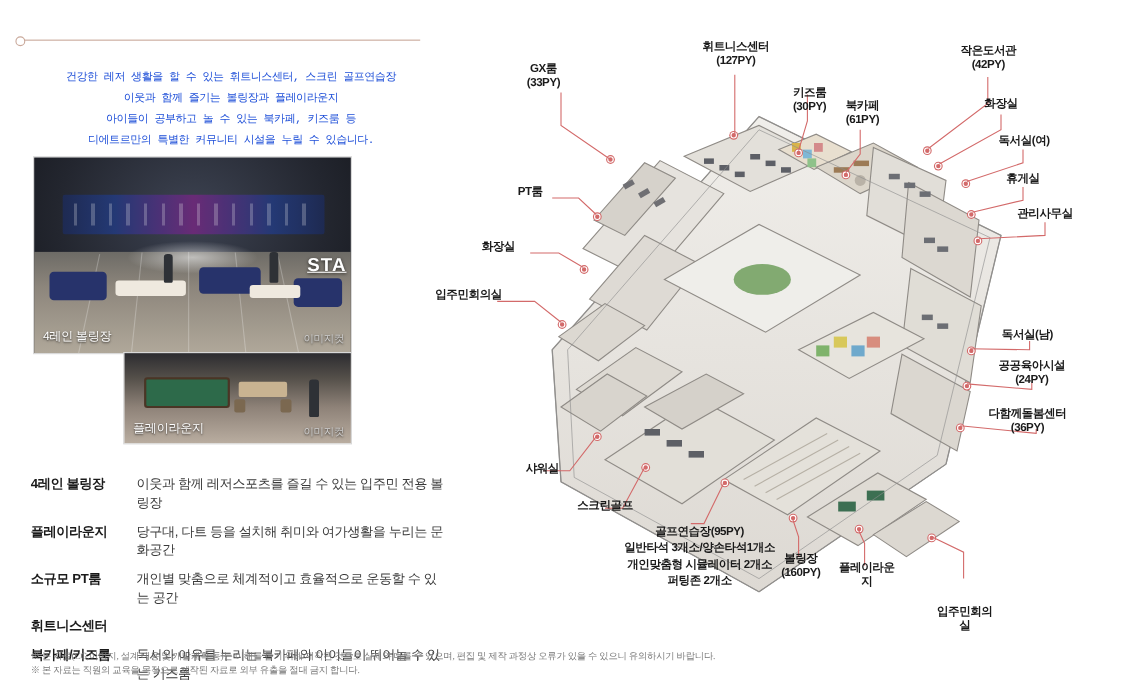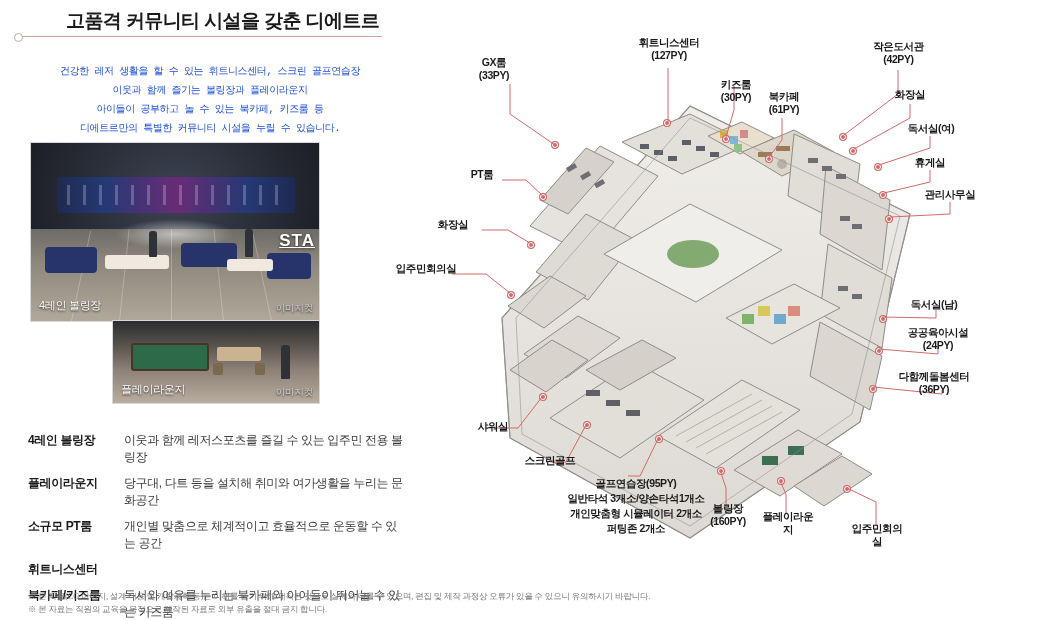--- a/index.html
+++ b/index.html
@@ -145,23 +145,20 @@
     position:absolute; width:6px; height:6px; border-radius:50%;
     background:#d36a6a; border:1px solid #ffffff;
     box-shadow:0 0 0 1px #d36a6a;
   }
 </style>
 </head>
 <body>
 
 <div class="left-col">
 
-  <div class="title-wrap">
-    <div class="title">고품격 커뮤니티 시설을 갖춘 디에트르</div>
-  </div>
   <div class="title-rule"></div>
 
   <div class="lead">
     <div>건강한 레저 생활을 할 수 있는 휘트니스센터, 스크린 골프연습장</div>
     <div>이웃과 함께 즐기는 볼링장과 플레이라운지</div>
     <div>아이들이 공부하고 놀 수 있는 북카페, 키즈룸 등</div>
     <div>디에트르만의 특별한 커뮤니티 시설을 누릴 수 있습니다.</div>
   </div>
 
   <div class="img-stack">
@@ -428,15 +425,15 @@
   <div class="lbl" style="left:30px;top:200px;width:66px;">화장실</div>
   <div class="lbl" style="left:-18px;top:244px;width:108px;">입주민회의실</div>
   <div class="lbl" style="left:498px;top:280px;width:92px;">독서실(남)</div>
   <div class="lbl multi" style="left:490px;top:308px;width:116px;">공공육아시설<br>(24PY)</div>
   <div class="lbl multi" style="left:478px;top:352px;width:132px;">다함께돌봄센터<br>(36PY)</div>
   <div class="lbl" style="left:70px;top:402px;width:66px;">샤워실</div>
   <div class="lbl" style="left:110px;top:436px;width:100px;">스크린골프</div>
   <div class="lbl multi" style="left:142px;top:458px;width:208px;line-height:15px;">골프연습장(95PY)<br>일반타석 3개소/양손타석1개소<br>개인맞춤형 시뮬레이터 2개소<br>퍼팅존 2개소</div>
   <div class="lbl multi" style="left:300px;top:484px;width:76px;">볼링장<br>(160PY)</div>
   <div class="lbl multi" style="left:360px;top:492px;width:76px;">플레이라운<br>지</div>
-  <div class="lbl multi" style="left:444px;top:504px;width:86px;font-family:Liberation Serif, serif;">입주민회의<br>실</div>
+  <div class="lbl multi" style="left:444px;top:532px;width:86px;font-family:Liberation Serif, serif;">입주민회의<br>실</div>
 
 </div>
 
 </body></html>

